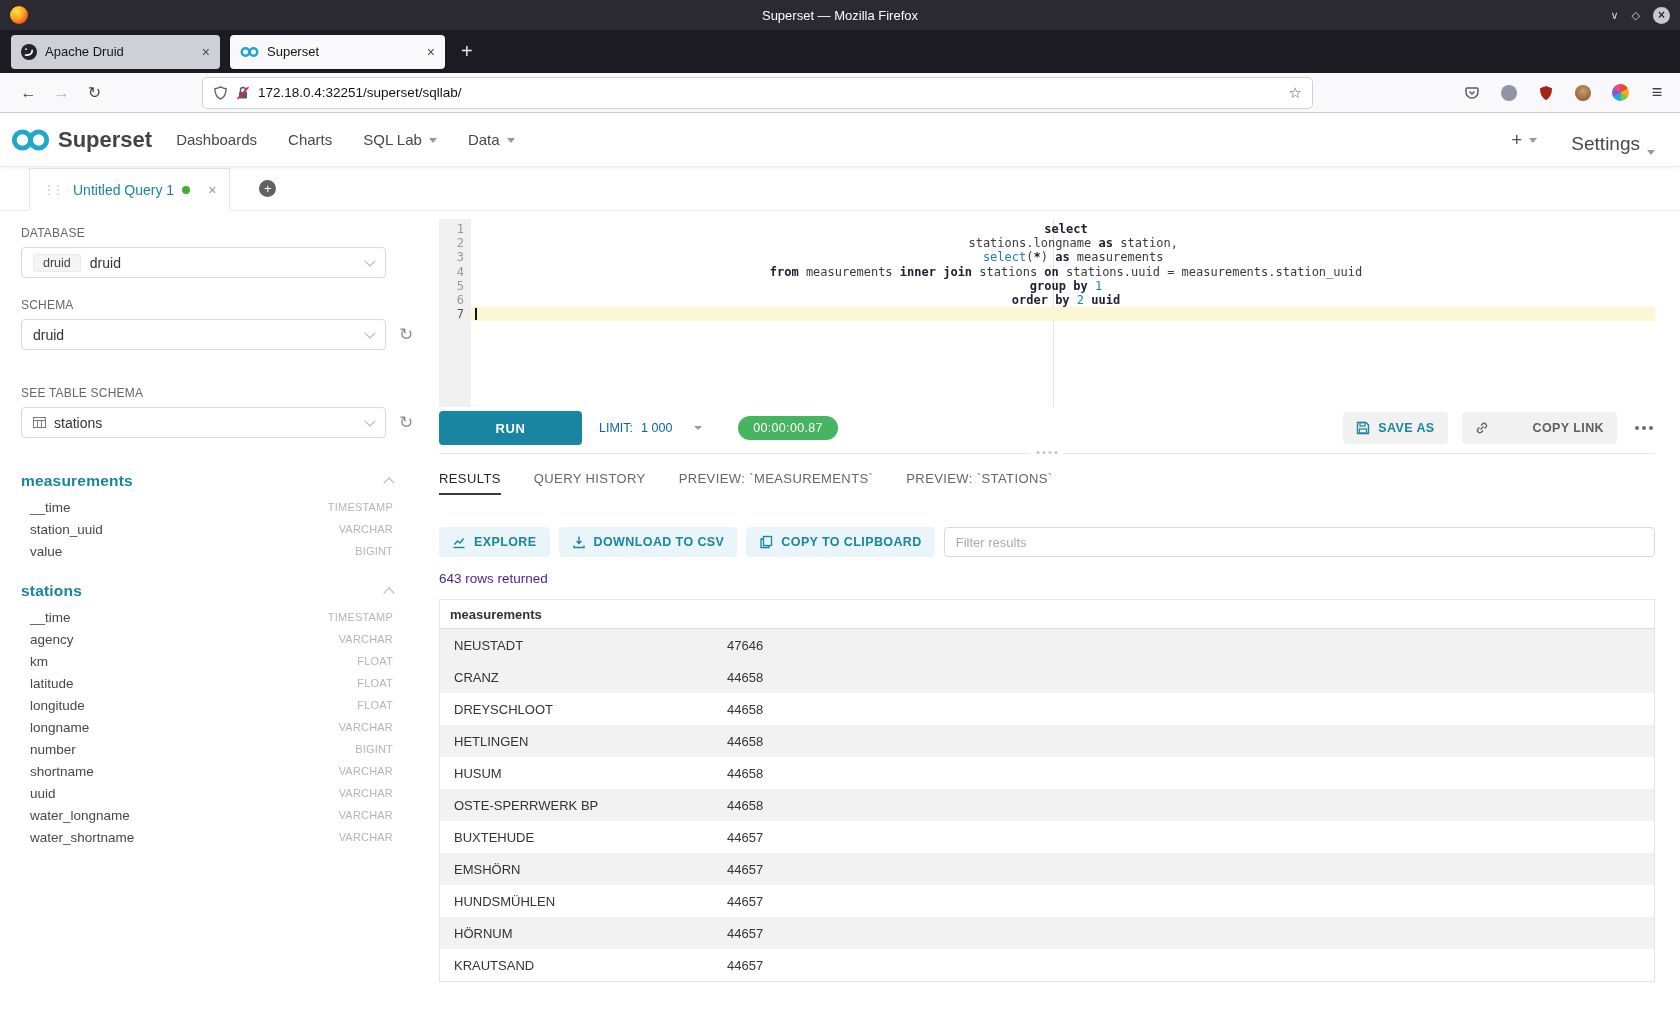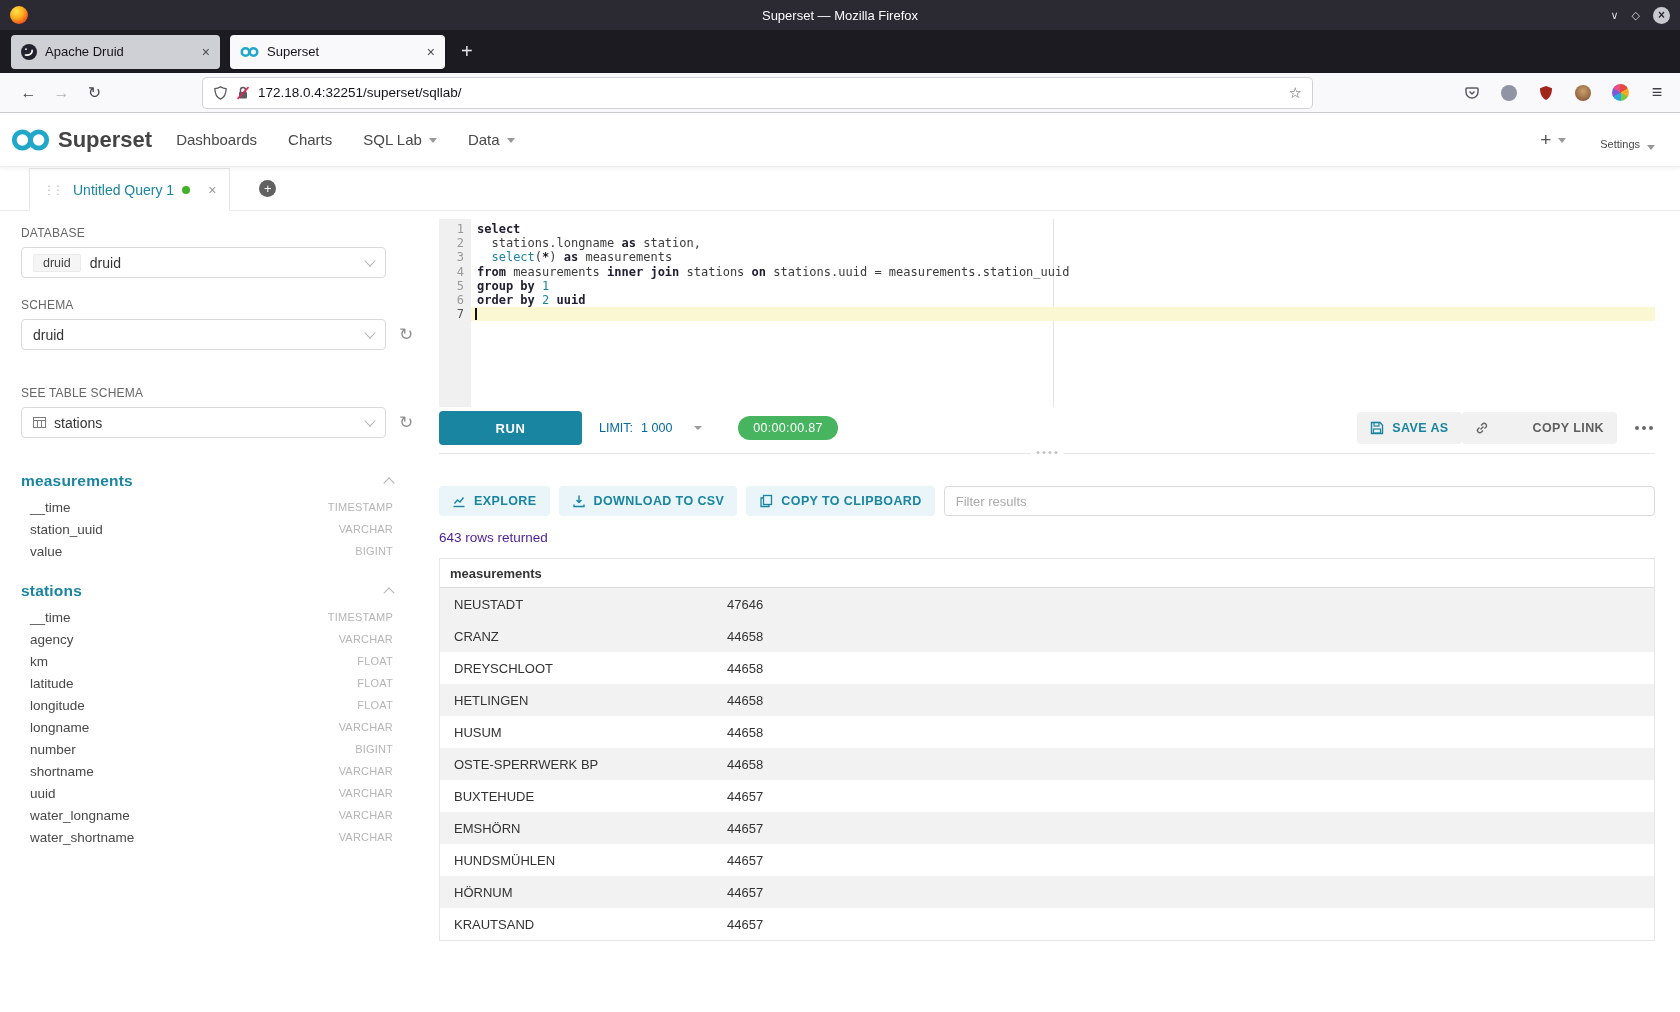--- a/index.html
+++ b/index.html
@@ -44,21 +44,21 @@
 .app-header{height:54px;background:#fff;display:flex;align-items:center;padding:0 25px 0 10px;
   border-bottom:1px solid #ececec;box-shadow:0 2px 4px rgba(0,0,0,.05);position:relative;z-index:3;}
 .brand{display:flex;align-items:center;gap:6px;margin-right:24px;}
 .brand-name{font-size:22px;font-weight:bold;color:#444;}
 .app-nav{display:flex;align-items:center;}
 .nav-item{display:flex;align-items:center;margin-right:31px;font-size:15px;color:#484848;}
 .caret{width:0;height:0;border-left:4px solid transparent;border-right:4px solid transparent;
   border-top:5px solid #999;margin-left:7px;margin-top:2px;}
 .header-right{margin-left:auto;display:flex;align-items:center;}
 .hdr-plus{font-size:19px;color:#555;display:flex;align-items:center;}
-.hdr-settings{display:flex;align-items:flex-end;font-size:11px;color:#484848;margin-left:34px;margin-top:9px;}
+.hdr-settings{display:flex;align-items:flex-end;font-size:19px;color:#484848;margin-left:34px;margin-top:9px;}
 
 
 .qtabbar{height:44px;background:#fff;border-bottom:1px solid #e9e9e9;display:flex;align-items:flex-end;padding-left:29px;}
 .qtab{height:43px;margin-bottom:-1px;background:#fff;border:1px solid #e6e6e6;border-bottom:1px solid #fff;
   display:flex;align-items:center;padding:0 13px;gap:8px;}
 .qtab-grip{color:#b9b9b9;font-size:12px;letter-spacing:-3px;margin-right:4px;}
 .qtab-label{color:#1985a0;font-size:14px;}
 .qtab-dot{width:8px;height:8px;border-radius:50%;background:#43b02a;}
 .qtab-close{color:#999;font-size:14px;margin-left:10px;}
 .qtab-add{width:17px;height:17px;border-radius:50%;background:#616161;color:#fff;font-size:13px;
@@ -92,41 +92,41 @@
 
 .rpane{flex:1;margin-left:16px;margin-right:25px;min-width:0;}
 .editor{margin-top:8px;height:188px;display:flex;position:relative;background:#fff;}
 .gutter{width:32px;background:#f0f0f0;color:#999;font-family:"DejaVu Sans Mono",monospace;
   font-size:12px;line-height:14.2px;text-align:right;padding:3px 7px 0 0;}
 .gut-line{height:14.2px;}
 .gut-line.cur{color:#555;}
 .code{flex:1;position:relative;font-family:"DejaVu Sans Mono",monospace;font-size:12px;
   line-height:14.2px;padding-top:3px;color:#333;}
 .print-margin{position:absolute;left:582px;top:0;bottom:0;width:1px;background:#e3e3e3;}
-.code-line{height:14.2px;white-space:pre;padding-left:6px;position:relative;}
+.code-line{height:14.2px;white-space:pre;padding-left:6px;position:relative;text-align:center;}
 .code-line.active{background:#fcf7d3;}
 .tok-kw{font-weight:bold;color:#202032;}
 .tok-fn{color:#1a85a2;}
 .tok-num{color:#1a85a2;}
 .tok-pl{color:#3b3b3b;}
 .cursor{position:absolute;left:4px;top:1px;width:2px;height:12px;background:#111;}
 
 .sql-toolbar{margin-top:4px;height:34px;display:flex;align-items:center;}
 .run-btn{width:143px;height:34px;background:#1985a0;border:none;border-radius:4px;color:#fff;
   font-size:13px;font-weight:bold;letter-spacing:0.6px;display:flex;align-items:center;justify-content:center;font-family:inherit;}
 .limit-wrap{display:flex;align-items:center;margin-left:17px;font-size:12.5px;color:#0369a1;}
 .limit-value{margin-left:8px;}
 .limit-caret{margin-left:22px;width:0;height:0;border-left:4px solid transparent;border-right:4px solid transparent;border-top:4px solid #9a9a9a;}
 .timer{margin-left:36px;height:24px;border-radius:12px;background:#47b55f;color:#fff;font-size:12.5px;
   display:flex;align-items:center;padding:0 15px;letter-spacing:0.3px;}
 .toolbar-right{margin-left:auto;display:flex;align-items:center;}
 .btn-light{height:32px;background:#f1f1f1;border-radius:4px;display:flex;align-items:center;gap:8px;
   padding:0 13px;font-size:12.5px;font-weight:bold;letter-spacing:0.4px;}
 .btn-saveas{color:#1985a0;}
-.btn-copylink{color:#5f5f5f;gap:44px;}
+.btn-copylink{color:#5f5f5f;margin-left:14px;gap:44px;}
 .more-btn{display:flex;gap:3px;margin-left:16px;padding:5px 2px;}
 .more-btn i{width:4px;height:4px;border-radius:50%;background:#6a6a6a;}
 
 .pane-divider{margin-top:8px;border-top:1px solid #e6e6e6;position:relative;height:0;}
 .divider-handle{position:absolute;left:50%;top:-3px;transform:translateX(-50%);display:flex;gap:3px;background:#fff;padding:0 6px;}
 .divider-handle i{width:3px;height:3px;border-radius:50%;background:#c3c3c3;}
 
 .s-tabs{display:flex;margin-top:17px;font-size:13px;color:#666;letter-spacing:0.4px;}
 .s-tab{margin-right:33px;padding-bottom:9px;}
 .s-tab.active{color:#252525;box-shadow:inset 0 -2px 0 #3a3a3a;}
@@ -453,20 +453,26 @@
 
     <div class="pane-divider">
       <span class="divider-handle">
           <i></i>
           <i></i>
           <i></i>
           <i></i>
         </span>
     </div>
 
+    <div class="s-tabs">
+      <span class="s-tab active">RESULTS</span>
+      <span class="s-tab">QUERY HISTORY</span>
+      <span class="s-tab">PREVIEW: `MEASUREMENTS`</span>
+      <span class="s-tab">PREVIEW: `STATIONS`</span>
+    </div>
 
     <div class="res-actions">
       <span class="btn-res">
         <span style="display:flex;">
           <svg width="14" height="14" viewBox="0 0 14 14">
               <path d="M1.5 12.5h11" stroke="#1985a0" stroke-width="1.4"></path>
               <path d="M2.5 9.5 5.5 6l2.5 2 3.5-4.5" fill="none" stroke="#1985a0" stroke-width="1.4"></path>
             </svg>
         </span>
         <span>EXPLORE</span>

